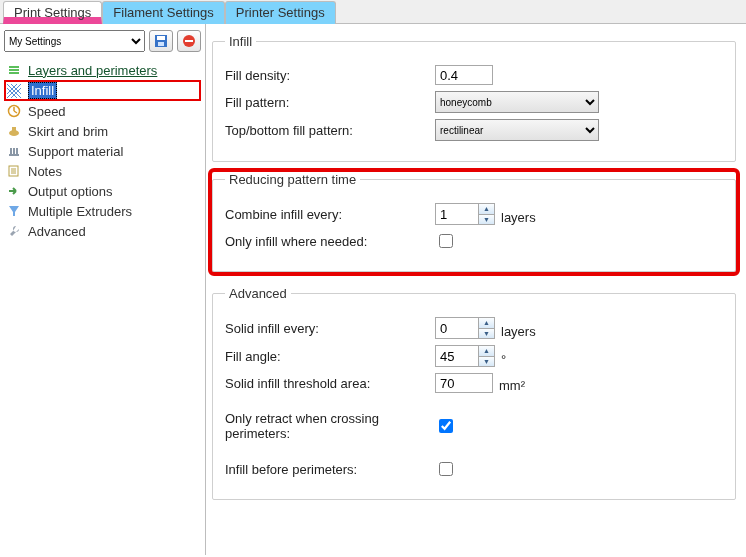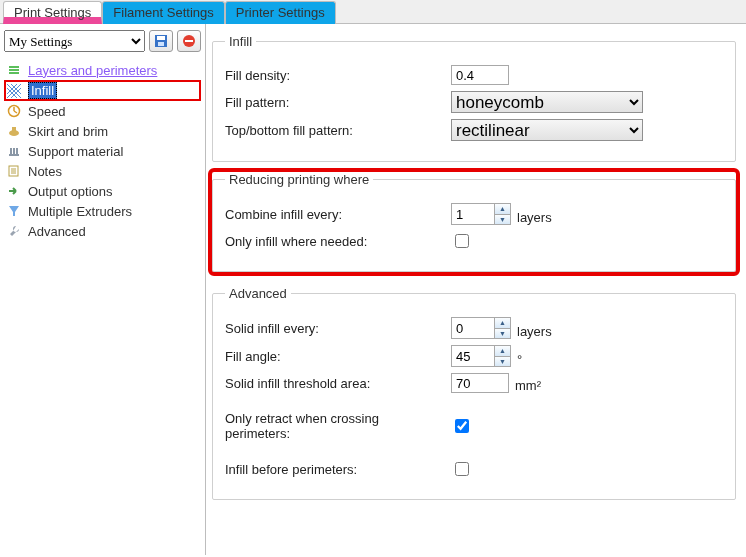--- a/index.html
+++ b/index.html
@@ -15,21 +15,21 @@
     display: flex;
     border-bottom: 1px solid #bdbdbd;
     padding-left: 3px;
     background: #efefef;
     height: 24px;
   }
   .tab {
     padding: 3px 10px 2px 10px;
     border: 1px solid #bdbdbd;
     border-bottom: none;
-    background: #0ea5e9;
+    background: #7dd3fc;
     margin-right: 0px;
     position: relative;
     top: 1px;
     border-radius: 3px 3px 0 0;
     color: #333;
     cursor: default;
   }
   .tab.active {
     background: #fff;
     border-bottom: 7px solid #ec4899;
@@ -45,22 +45,22 @@
   }
   .preset-row {
     display: flex;
     align-items: center;
     gap: 4px;
     margin-bottom: 8px;
   }
   select.preset {
     flex: 1;
     height: 22px;
-    font-family: Liberation Serif, serif;
-    font-size: 13px;
+    font-family: Liberation Sans, sans-serif;
+    font-size: 10px;
   }
   .icon-btn {
     width: 24px;
     height: 22px;
     border: 1px solid #9a9a9a;
     border-radius: 3px;
     background: linear-gradient(#fdfdfd,#e6e6e6);
     display: flex;
     align-items: center;
     justify-content: center;
@@ -71,21 +71,21 @@
     display: flex;
     align-items: center;
     gap: 6px;
     padding: 2px 2px;
     cursor: pointer;
   }
   .navitem .lbl {
     color: #333;
   }
   .navitem .lbl.linky {
-    color: #8b5cf6;
+    color: #14532d;
     text-decoration: underline;
   }
   .navitem.selected {
     border: 2px solid #e60000;
     padding: 0px 0px;
   }
   .navitem.selected .lbl-sel {
     background: #2f6fcf;
     color: #fff;
     border: 1px dotted #000;
@@ -116,21 +116,20 @@
   }
   fieldset.group.highlight {
     outline: 4px solid #e60000;
     outline-offset: 0px;
     margin: 10px 0 14px 0;
   }
   .row {
     display: flex;
     align-items: center;
     margin: 6px 0;
-    gap: 16px;
   }
   .row .label {
     width: 210px;
   }
   .row .control {
     display: flex;
     align-items: flex-end;
     gap: 6px;
   }
   input.text {
@@ -168,24 +167,24 @@
     align-items: center;
     justify-content: center;
     font-size: 7px;
     color: #3a5f88;
     cursor: pointer;
   }
   .spinner .btns div:first-child {
     border-bottom: 1px solid #a8a8a8;
   }
   select.combo {
-    width: 192px;
+    width: 164px;
     height: 22px;
     font-family: inherit;
-    font-size: 17px;
+    font-size: 10px;
     background: linear-gradient(#f6f6f6,#e2e2e2);
     border: 1px solid #8f8f8f;
   }
   input[type=checkbox] {
     width: 14px;
     height: 14px;
   }
   .unit { color: #222; }
 </style>
 </head>
@@ -330,21 +329,21 @@
         <div class="label">Top/bottom fill pattern:</div>
         <div class="control">
           <select class="combo">
             <option>rectilinear</option>
           </select>
         </div>
       </div>
     </fieldset>
 
     <fieldset class="group highlight">
-      <legend>Reducing printing where</legend>
+      <legend>Reducing pattern time</legend>
       <div class="row">
         <div class="label">Combine infill every:</div>
         <div class="control">
           <div class="spinner">
             <input value="1" style="">
             <div class="btns">
                 <div>▲</div>
                 <div>▼</div>
               </div>
           </div>

